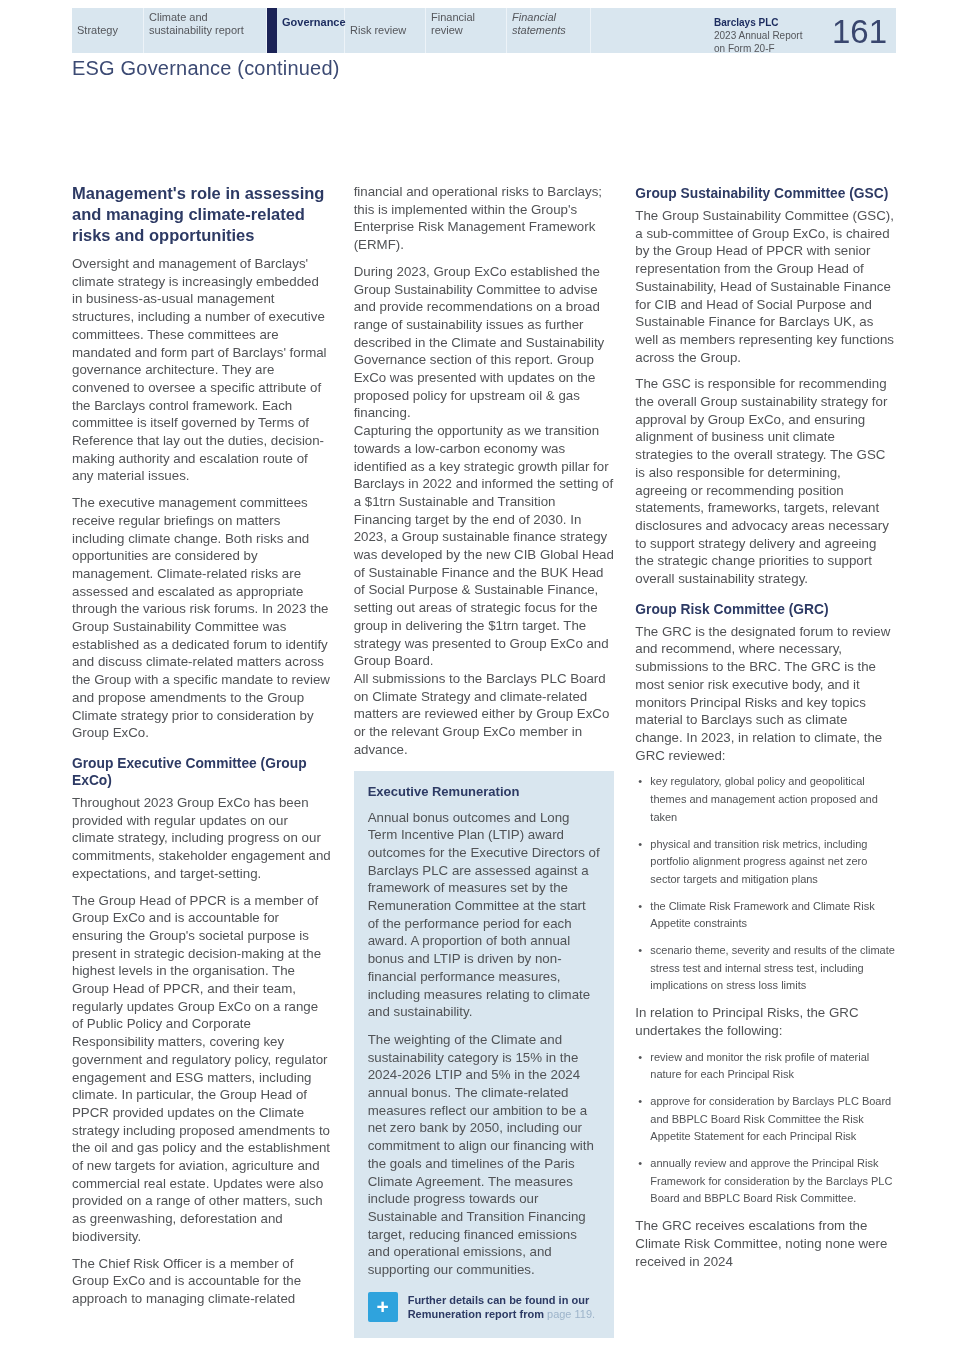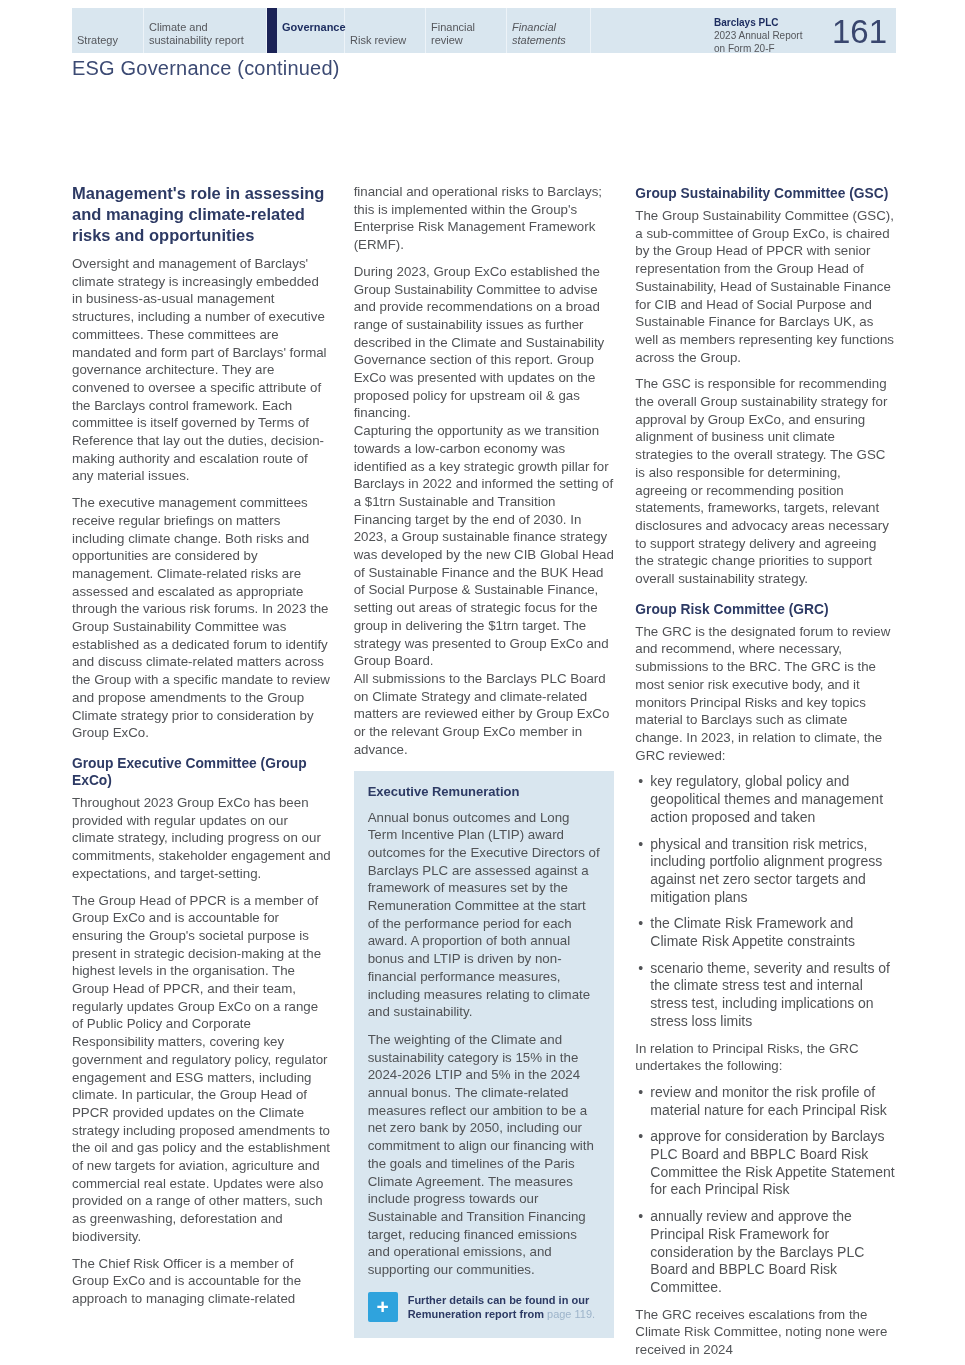--- a/index.html
+++ b/index.html
@@ -14,21 +14,21 @@
 
   
   .band {
     position: absolute; left: 72px; top: 8px;
     width: 824px; height: 45px;
     background: #d9e6ef;
   }
   .tabs { display: flex; height: 100%; }
   .tab {
     display: flex; align-items: flex-end;
-    padding: 0 6px 6px 5px;
+    padding: 0 6px 16px 5px;
     font-size: 11px; line-height: 13px;
     color: #54565b;
     border-right: 1px solid #edf3f8;
     cursor: pointer;
   }
   .tab-strategy   { width: 72px; }
   .tab-climate    { width: 123px; }
   .tab-governance { width: 78px; border-left: 10px solid #1b2356; font-weight: 700; color: #1b2b5e; align-items: center; }
   .tab-risk       { width: 81px; }
   .tab-finrev     { width: 81px; }
@@ -71,21 +71,21 @@
   h3.first { margin-top: 2px; }
   .body {
     font-size: 13.3px; line-height: 17.7px;
     color: #515356; margin: 0 0 9px;
   }
   .m0 { margin-bottom: 0; }
 
   ul { list-style: none; margin: 0 0 9px; padding: 0; }
   li {
     position: relative;
-    font-size: 14px; line-height: 17.7px; color: #515356;
+    font-size: 11px; line-height: 17.7px; color: #515356;
     padding-left: 15px; margin: 0 0 9px;
   }
   li::before { content: "\2022"; position: absolute; left: 3px; }
 
   
   .exec-box {
     background: #d9e6ef;
     margin-top: 12px;
     padding: 13px 14px 16px;
   }

